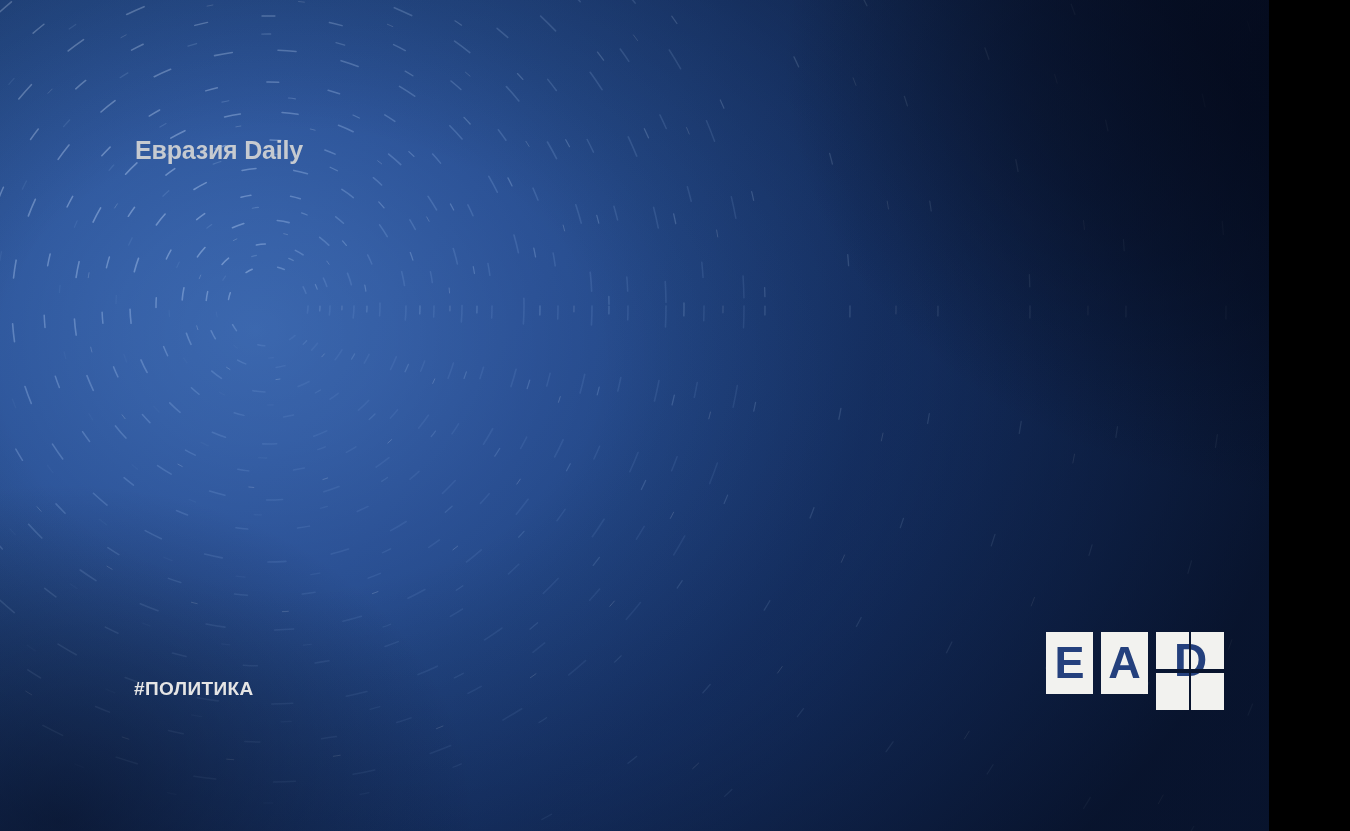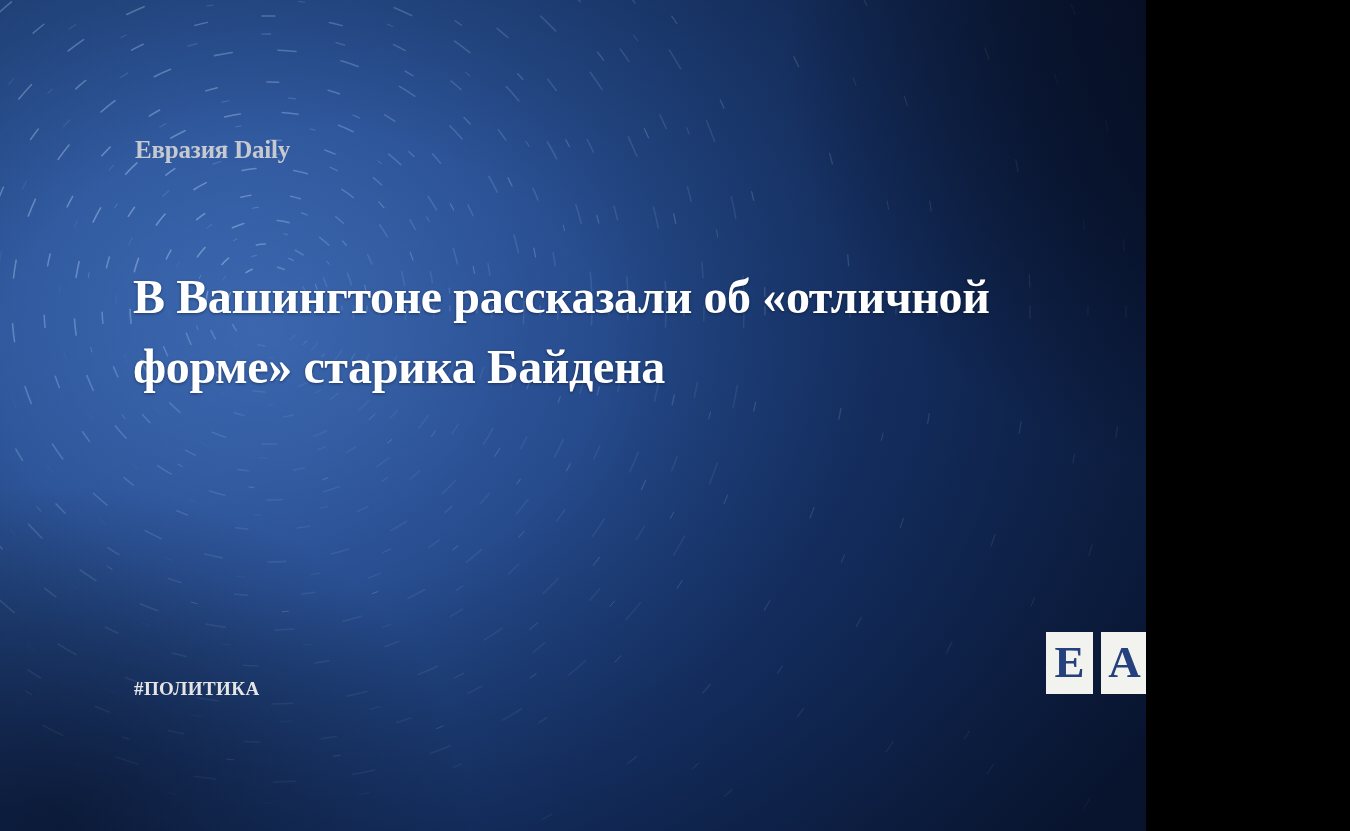--- a/index.html
+++ b/index.html
@@ -4,25 +4,25 @@
 <title>EADaily social card</title>
 <style>
   html, body {
     margin: 0;
     padding: 0;
     background: #000;
   }
 
   .card {
     position: relative;
-    width: 1146px;
+    width: 1269px;
     height: 831px;
     overflow: hidden;
     background: #0a1a3c;
-    font-family: Liberation Serif, serif;
+    font-family: Liberation Sans, sans-serif;
     -webkit-font-smoothing: antialiased;
   }
 
   
   .bg-base {
     position: absolute;
     inset: 0;
     background:
       radial-gradient(ellipse 620px 520px at 255px 330px,
         #2c4a87 0%, #26417b 22%, #1d3468 45%, #152a55 68%, #0e1f44 100%),
@@ -224,24 +224,20 @@
         <circle cx="268" cy="306" r="1020" stroke-width="1" stroke-dasharray="10 160"></circle>
       </g>
     </svg>
   </div>
 
   <div class="bg-vignette"></div>
   <div class="bg-dark-corner"></div>
 
   <div class="brand">Евразия Daily</div>
 
-  <div class="headline">
-    <span class="ln">В Вашингтоне рассказали об «отличной</span>
-    <span class="ln">форме» старика Байдена</span>
-  </div>
 
   <div class="tag">#ПОЛИТИКА</div>
 
   <div class="ead">
 
     <div class="ead-tile">
       <span class="glyph">E</span>
     </div>
 
     <div class="ead-tile">

